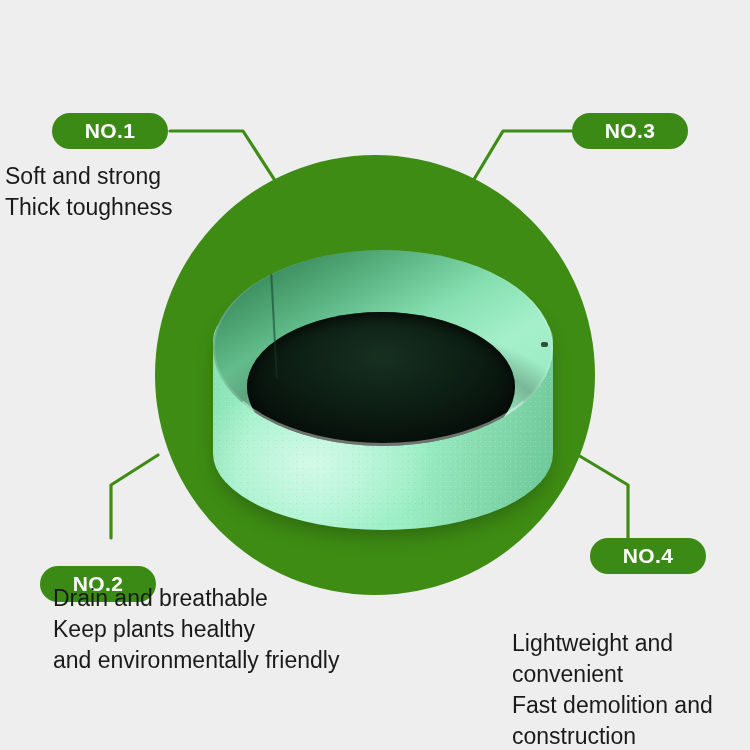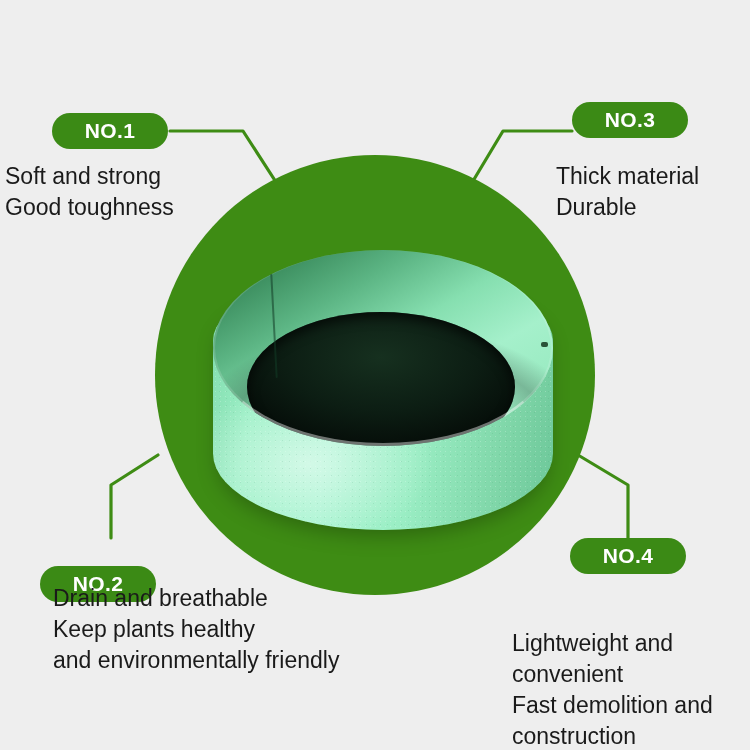--- a/index.html
+++ b/index.html
@@ -181,23 +181,23 @@
     font-size: 21px;
     font-weight: bold;
     letter-spacing: 0.4px;
     display: flex;
     align-items: center;
     justify-content: center;
     white-space: nowrap;
   }
 
   .badge-1 { left: 52px;  top: 113px; }
-  .badge-3 { left: 572px; top: 102px; }
+  .badge-3 { left: 572px; top: 113px; }
   .badge-2 { left: 40px;  top: 566px; }
-  .badge-4 { left: 570px; top: 538px; }
+  .badge-4 { left: 590px; top: 538px; }
 
   
   .feature-text {
     position: absolute;
     color: #1a1a1a;
     font-size: 23px;
     line-height: 31px;
     white-space: pre-line;
   }
 
@@ -230,25 +230,23 @@
       <div class="pot-inner-wall"></div>
       <div class="pot-interior"></div>
     </div>
     <div class="pot-rim-front"></div>
     <div class="pot-seam"></div>
     <div class="pot-tag"></div>
   </div>
 
   <div class="badge badge-1">NO.1</div>
   <div class="feature-text text-1">Soft and strong
-Good toughness</div>
+Thick toughness</div>
 
   <div class="badge badge-3">NO.3</div>
-  <div class="feature-text text-3">Thick material
-Durable</div>
 
   <div class="badge badge-2">NO.2</div>
   <div class="feature-text text-2">Drain and breathable
 Keep plants healthy
 and environmentally friendly</div>
 
   <div class="badge badge-4">NO.4</div>
   <div class="feature-text text-4">Lightweight and
 convenient
 Fast demolition and

